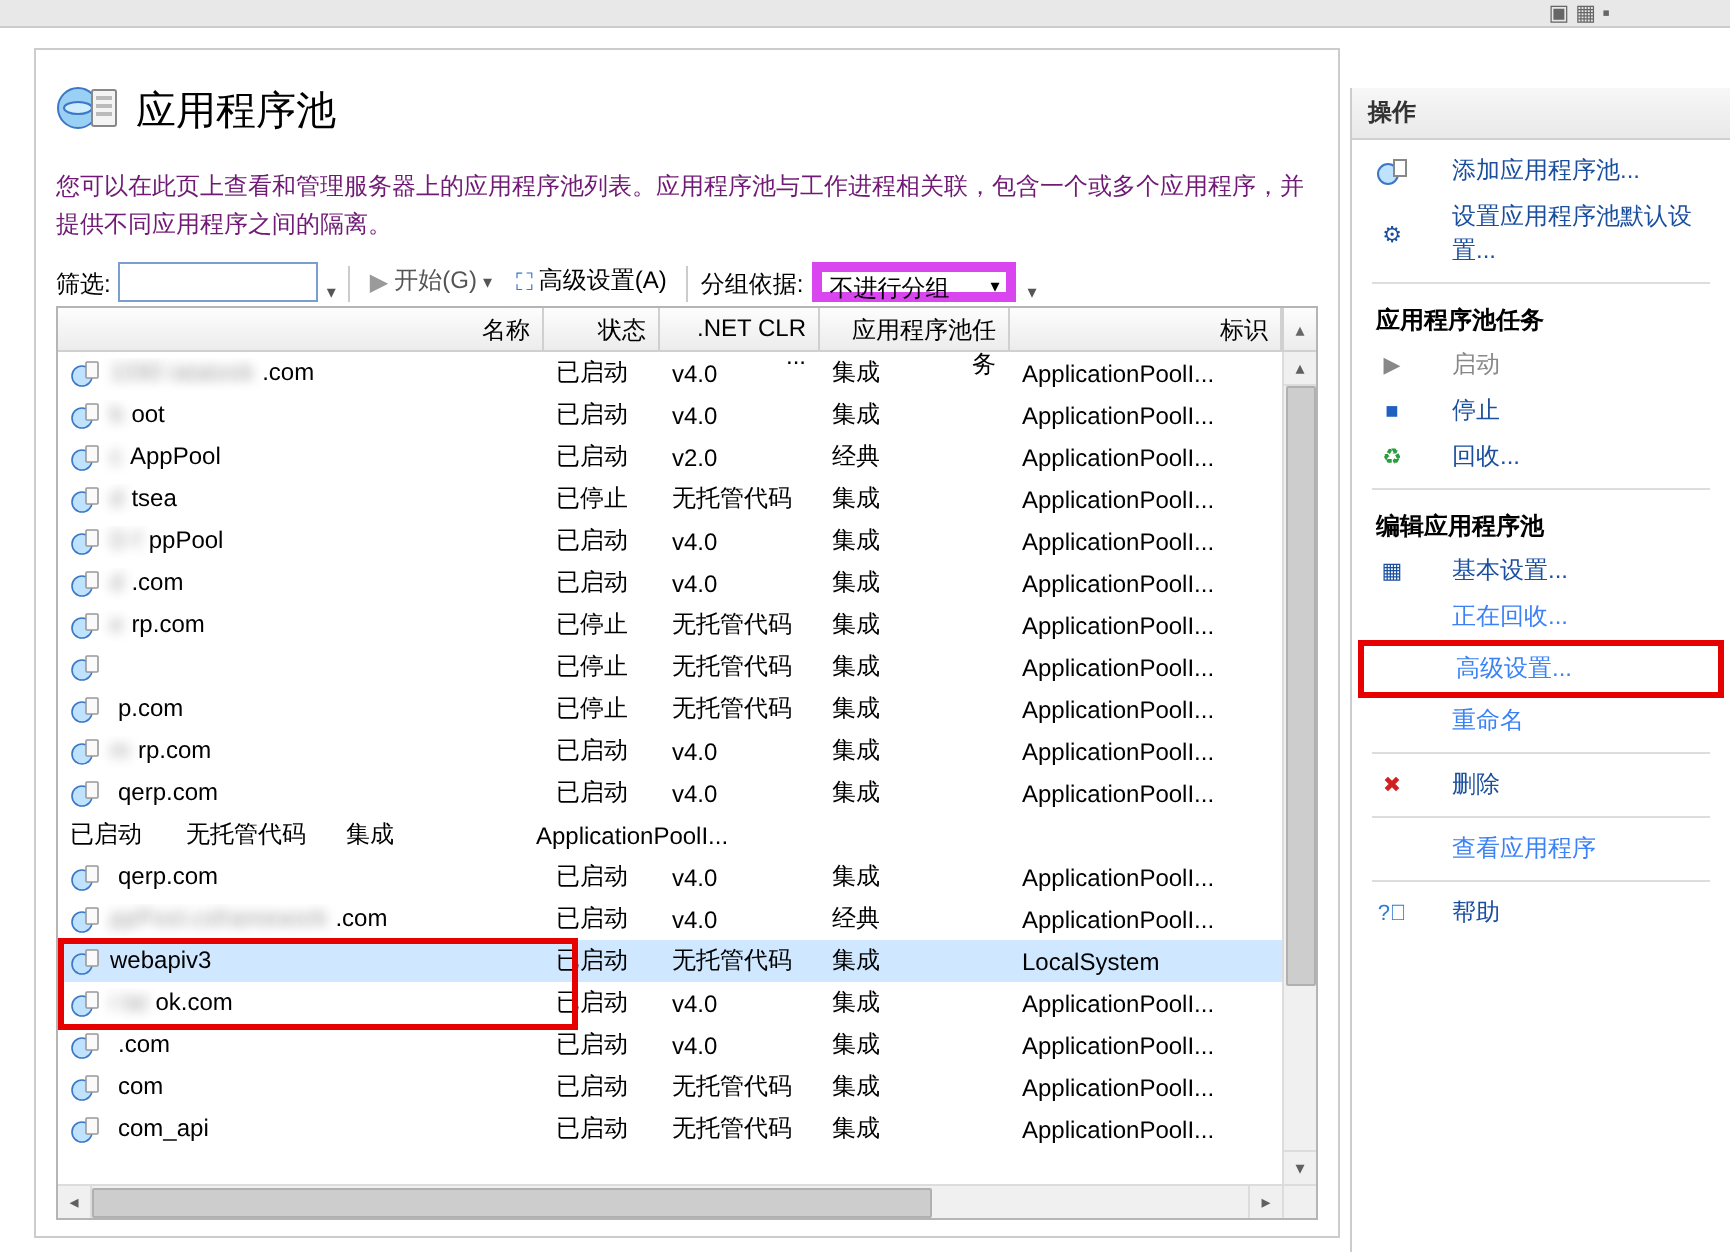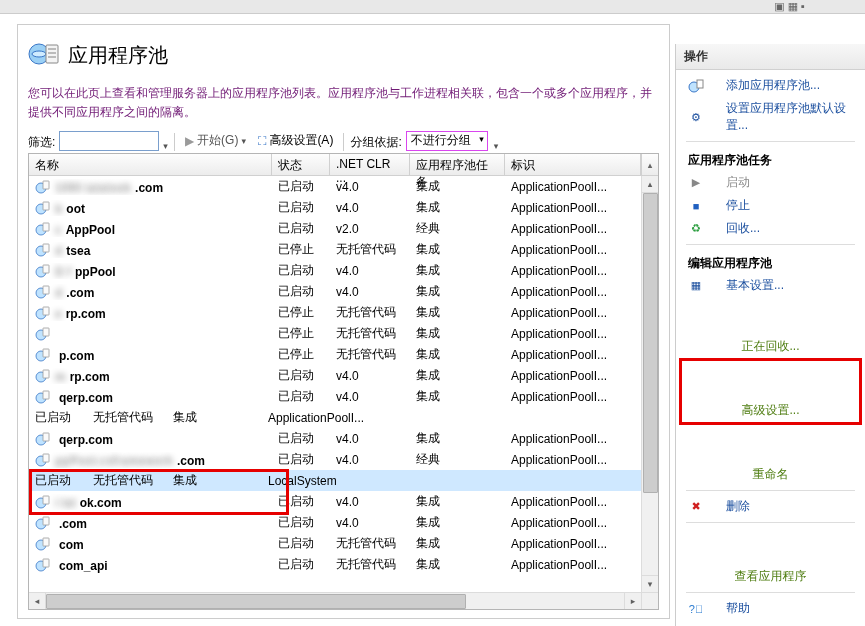--- a/index.html
+++ b/index.html
@@ -18,40 +18,40 @@
 .heading-row h1 { font-size: 20px; font-weight: normal; color: #000; }
 
 .desc { color: #701a75; font-size: 12px; line-height: 1.6; margin: 4px 0 8px 0; }
 
 .toolbar { display: flex; align-items: flex-end; gap: 4px; margin-bottom: 2px; }
 .toolbar .lbl { font-size: 12px; }
 .filter-input { width: 100px; height: 20px; border: 1px solid #7a9fcd; background: #fff; }
 .tb-sep { width: 1px; height: 18px; background: #ccc; margin: 0 2px; }
 .tb-btn { background: none; border: none; color: #555; padding: 2px 4px; display: flex; align-items: center; gap: 3px; cursor: default; }
 .tb-btn.on { color: #000; }
-.tb-select { border: 1px solid #d946ef; height: 20px; background: #fff; padding: 0 16px 0 4px; position: relative; }
+.tb-select { border: 5px solid #d946ef; height: 20px; background: #fff; padding: 0 28px 0 4px; position: relative; }
 .tb-select::after { content: "▾"; position: absolute; right: 3px; top: 2px; color: #000; font-size: 9px; }
 .start-icon { color: #9a9a9a; }
 .showall-icon { color: #3a77c7; }
 
 .grid-wrap { border: 1px solid #b5b5b5; flex: 1; position: relative; overflow: hidden; }
 .grid-head { display: flex; background: linear-gradient(#fdfdfd,#ececec); border-bottom: 1px solid #d0d0d0; height: 22px; }
-.grid-head .hc { border-right: 1px solid #d0d0d0; padding: 3px 6px; color: #000; text-align: left; font-weight: normal; }
+.grid-head .hc { border-right: 1px solid #d0d0d0; padding: 3px 6px; color: #000; text-align: right; font-weight: normal; }
 .c-name { width: 243px; }
 .c-status { width: 58px; }
 .c-clr { width: 80px; }
 .c-mode { width: 95px; }
 .c-ident { flex: 1; }
 .gh-end { width: 17px; background: linear-gradient(#fdfdfd,#ececec); border-left: 1px solid #d0d0d0; display:flex; align-items:center; justify-content:center; }
 .gh-end::before { content:"▴"; color:#666; font-size:9px; }
 
 .grid-body { position: absolute; top: 22px; left: 0; right: 17px; bottom: 17px; overflow: hidden; }
 .row { display: flex; height: 21px; align-items: center; }
 .row .cell { padding: 0 6px; white-space: nowrap; overflow: hidden; text-overflow: ellipsis; color: #000; }
-.row .cell.c-name { display:flex; align-items:flex-end; gap:4px;font-weight:bold; }
+.row .cell.c-name { display:flex; align-items:flex-start; gap:4px; }
 .row .blur { color: transparent; text-shadow: 0 0 6px #999; }
 .row.selected { background: #cfe8ff; }
 .pool-icon svg { width: 16px; height: 16px; vertical-align: middle; }
 
 .vscroll { position: absolute; top: 22px; right: 0; bottom: 17px; width: 17px; background: #f0f0f0; border-left: 1px solid #dcdcdc; display:flex; flex-direction:column; align-items:center; }
 .vscroll .arr { height:17px; width:100%; display:flex; align-items:center; justify-content:center; color:#606060; font-size:9px; background:#f0f0f0; border-bottom:1px solid #dcdcdc; }
 .vscroll .arr.dn { border-top:1px solid #dcdcdc; border-bottom:none; margin-top:auto; }
 .vscroll .thumb { width:15px; background:#cdcdcd; border:1px solid #b0b0b0; border-radius:1px; }
 .hscroll { position:absolute; left:0; right:17px; bottom:0; height:17px; background:#f0f0f0; border-top:1px solid #dcdcdc; display:flex; align-items:center; }
 .hscroll .arr { width:17px; height:100%; display:flex; align-items:center; justify-content:center; color:#606060; font-size:9px; border-right:1px solid #dcdcdc; }
@@ -60,21 +60,21 @@
 .corner { position:absolute; right:0; bottom:0; width:17px; height:17px; background:#f0f0f0; border-top:1px solid #dcdcdc; border-left:1px solid #dcdcdc; }
 
 .highlight-box { position:absolute; border:3px solid #e60000; pointer-events:none; }
 
 
 .actions-pane { width: 190px; border-left: 1px solid #ccc; background:#fff; margin-top:30px; }
 .actions-title { background: linear-gradient(#f7f7f7,#e9e9e9); border-bottom:1px solid #d0d0d0; padding:4px 8px; font-weight:bold; color:#333; }
 .actions-body { padding:4px 4px; }
 .act-item { display:flex; align-items:center; gap:22px; padding:3px 8px; color:#1a4e9e; cursor:pointer; }
 .act-item.disabled { color:#888; cursor:default; }
-.act-item.black { color:#4d7c0f;flex-direction:column; }
+.act-item.black { color:#3b82f6; }
 .act-section { font-weight:bold; color:#000; padding:6px 8px 2px 8px; }
 .act-sep { height:1px; background:#ddd; margin:4px 6px; }
 .ic { width:16px; height:16px; display:flex; align-items:center; justify-content:center; font-size:11px; }
 .act-item .txt { flex:1; }
 .act-highlight { border:3px solid #e60000; margin:0 -1px; }
 
 </style>
 </head>
 <body>
 
@@ -312,20 +312,27 @@
                     </svg></span>
                   <span class="blur">ppPool.csframework</span>
                   <span>.com</span>
                 </div>
                 <div class="cell c-status">已启动</div>
                 <div class="cell c-clr">v4.0</div>
                 <div class="cell c-mode">经典</div>
                 <div class="cell c-ident">ApplicationPoolI...</div>
               </div>
               <div class="row selected">
+                <div class="cell c-name">
+                  <span class="pool-icon"><svg viewBox="0 0 16 16">
+                      <circle cx="6" cy="9" r="5" fill="#bfe3ff" stroke="#3a77c7" stroke-width="0.8"></circle>
+                      <rect x="8" y="2" width="6" height="8" rx="0.5" fill="#fafafa" stroke="#999" stroke-width="0.8"></rect>
+                    </svg></span>
+                  <span>webapiv3</span>
+                </div>
                 <div class="cell c-status">已启动</div>
                 <div class="cell c-clr">无托管代码</div>
                 <div class="cell c-mode">集成</div>
                 <div class="cell c-ident">LocalSystem</div>
               </div>
               <div class="row">
                 <div class="cell c-name">
                   <span class="pool-icon"><svg viewBox="0 0 16 16">
                       <circle cx="6" cy="9" r="5" fill="#bfe3ff" stroke="#3a77c7" stroke-width="0.8"></circle>
                       <rect x="8" y="2" width="6" height="8" rx="0.5" fill="#fafafa" stroke="#999" stroke-width="0.8"></rect>

